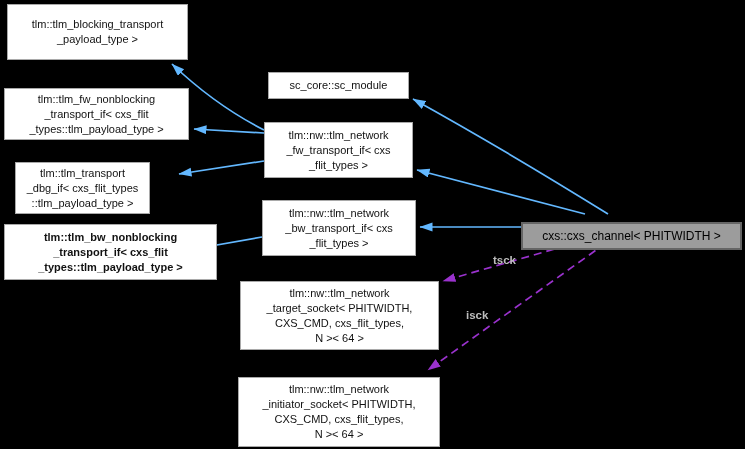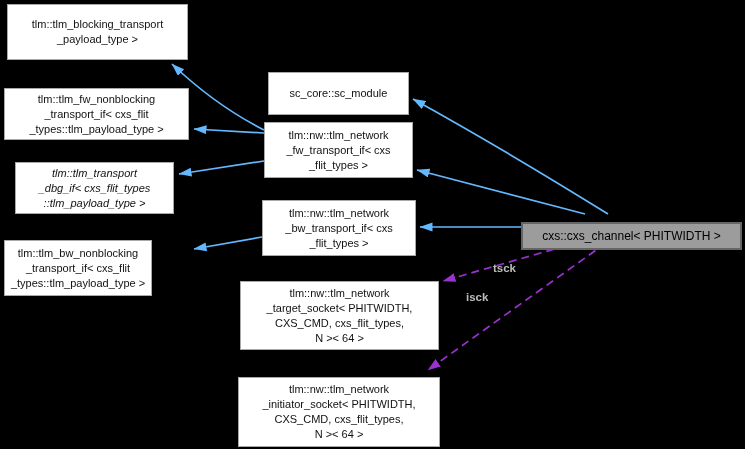--- a/index.html
+++ b/index.html
@@ -65,47 +65,47 @@
     <path d="M264,161 L179,174" fill="none" stroke-width="1.7" marker-end="url(#arrow-blue)" stroke="#63b8ff"></path>
     <path d="M262,237 L194,249" fill="none" stroke-width="1.7" marker-end="url(#arrow-blue)" stroke="#63b8ff"></path>
     <path d="M608,214 Q505,150 413,99" fill="none" stroke-width="1.7" marker-end="url(#arrow-blue)" stroke="#63b8ff"></path>
     <path d="M585,214 L417,170" fill="none" stroke-width="1.7" marker-end="url(#arrow-blue)" stroke="#63b8ff"></path>
     <path d="M521,227 L420,227" fill="none" stroke-width="1.7" marker-end="url(#arrow-blue)" stroke="#63b8ff"></path>
 
     <path d="M579,242 L443,281" fill="none" stroke-width="1.7" stroke-dasharray="8,5" marker-end="url(#arrow-purple)" stroke="#9a32cd"></path>
     <path d="M606,243 L428,370" fill="none" stroke-width="1.7" stroke-dasharray="8,5" marker-end="url(#arrow-purple)" stroke="#9a32cd"></path>
   </svg>
 
-  <div class="edge-label" style="left:466px; top:262px;padding-left:27px;">tsck</div>
-  <div class="edge-label" style="left:466px; top:291px;text-align:center;">isck</div>
+  <div class="edge-label" style="left:466px; top:254px;padding-left:27px;">tsck</div>
+  <div class="edge-label" style="left:466px; top:309px;text-align:center;">isck</div>
 
   <div class="node" style="left:7px; top:4px; width:181px; height:56px;">
     <span class="ln">tlm::tlm_blocking_transport</span>
     <span class="ln">_payload_type &gt;</span>
   </div>
 
   <div class="node" style="left:4px; top:88px; width:185px; height:52px;">
     <span class="ln">tlm::tlm_fw_nonblocking</span>
     <span class="ln">_transport_if&lt; cxs_flit</span>
     <span class="ln">_types::tlm_payload_type &gt;</span>
   </div>
 
-  <div class="node" style="left:15px; top:162px; width:159px; height:52px;font-style:italic;">
+  <div class="node" style="left:15px; top:162px; width:135px; height:52px;">
     <span class="ln">tlm::tlm_transport</span>
     <span class="ln">_dbg_if&lt; cxs_flit_types</span>
     <span class="ln">::tlm_payload_type &gt;</span>
   </div>
 
-  <div class="node" style="left:4px; top:240px; width:148px; height:56px;">
+  <div class="node" style="left:4px; top:224px; width:213px; height:56px;font-weight:bold;">
     <span class="ln">tlm::tlm_bw_nonblocking</span>
     <span class="ln">_transport_if&lt; cxs_flit</span>
     <span class="ln">_types::tlm_payload_type &gt;</span>
   </div>
 
-  <div class="node" style="left:268px; top:72px; width:141px; height:43px;">
+  <div class="node" style="left:268px; top:72px; width:141px; height:27px;">
     <span class="ln">sc_core::sc_module</span>
   </div>
 
   <div class="node" style="left:264px; top:122px; width:149px; height:56px;">
     <span class="ln">tlm::nw::tlm_network</span>
     <span class="ln">_fw_transport_if&lt; cxs</span>
     <span class="ln">_flit_types &gt;</span>
   </div>
 
   <div class="node" style="left:262px; top:200px; width:154px; height:56px;">

